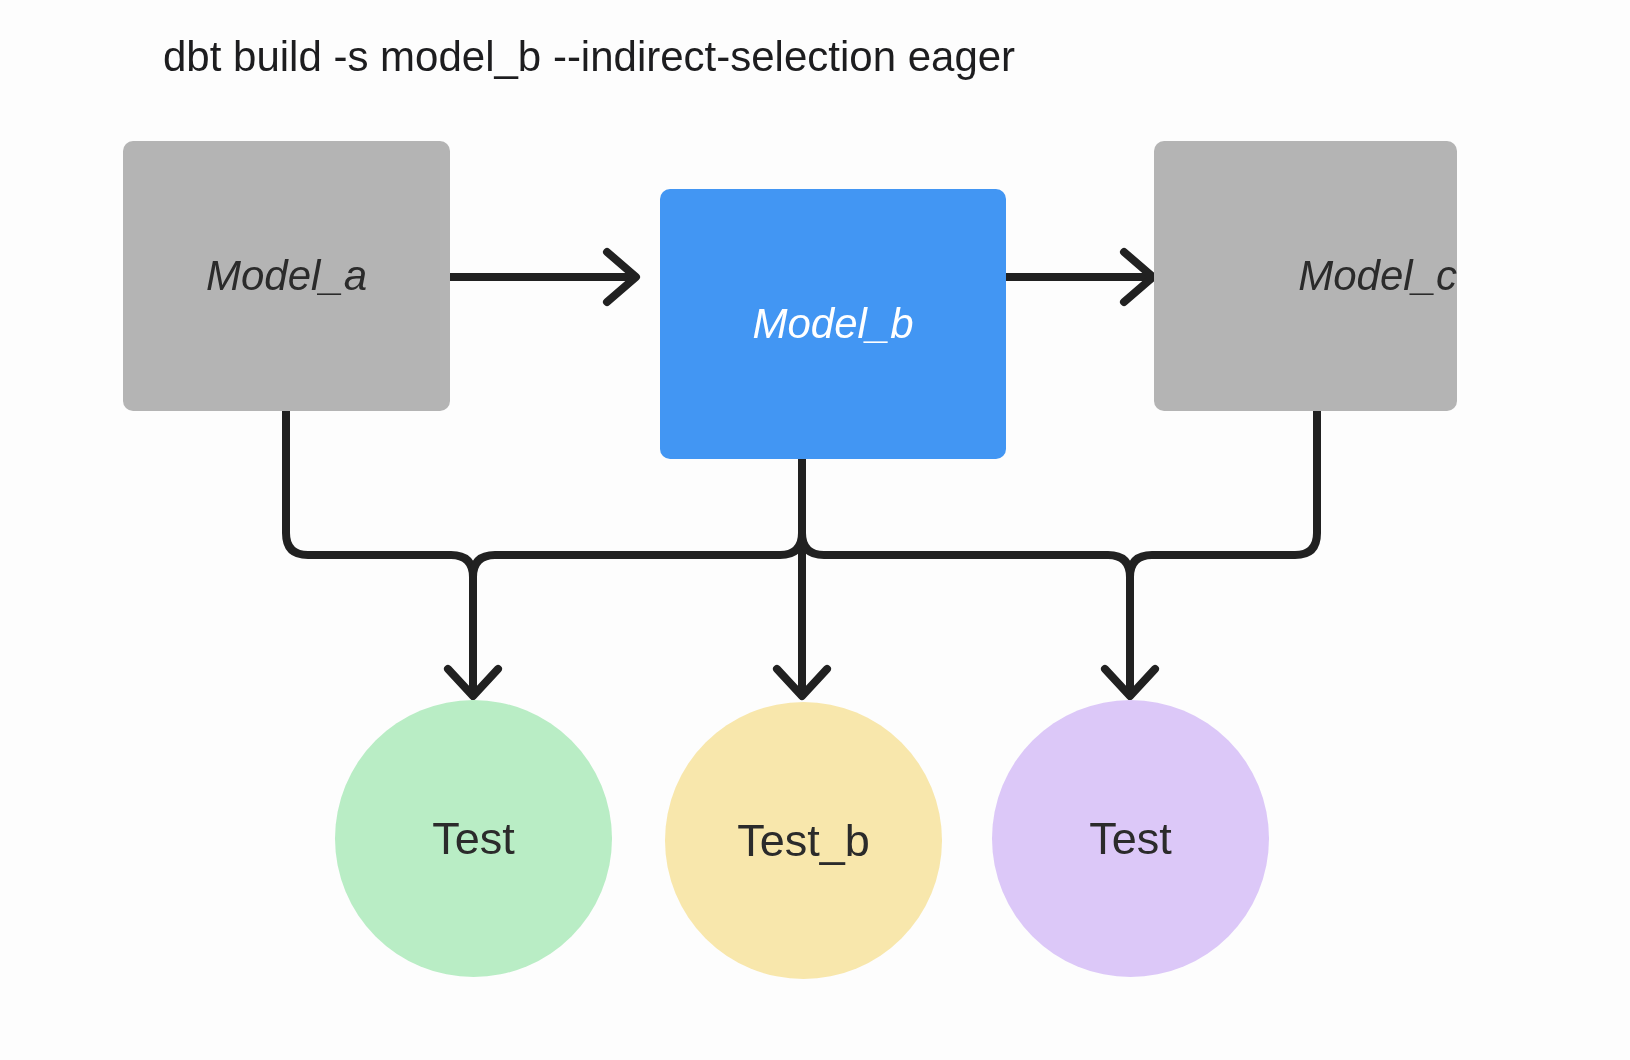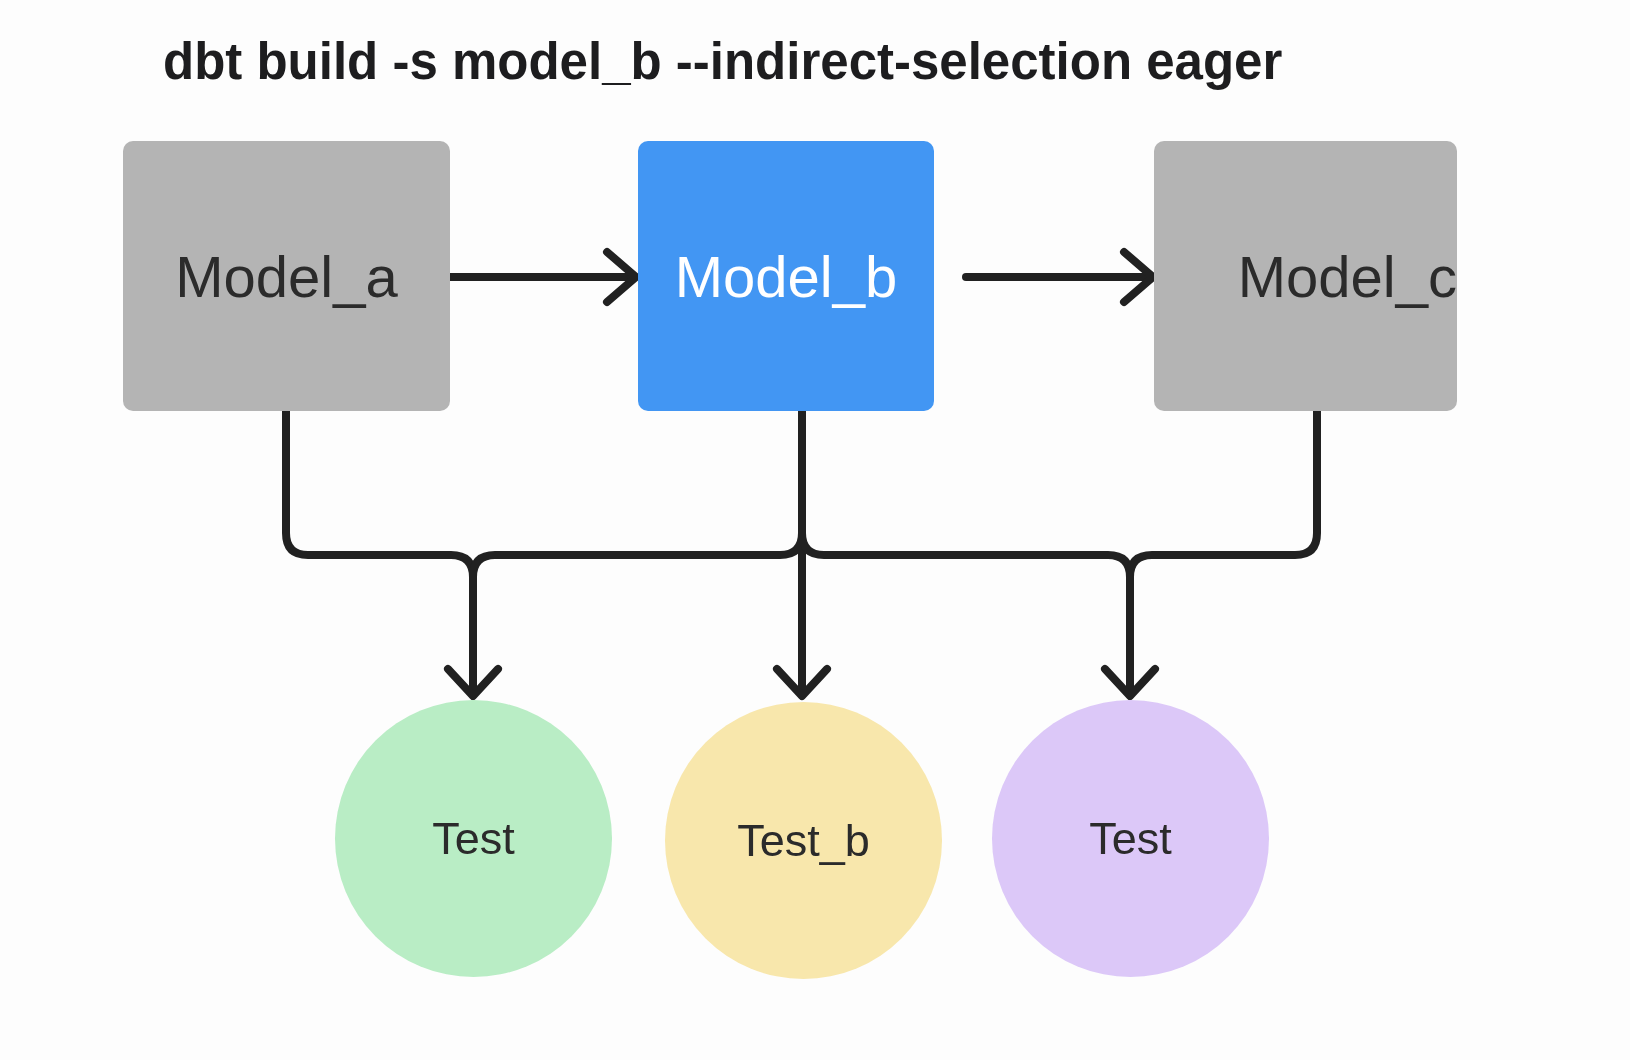--- a/index.html
+++ b/index.html
@@ -14,22 +14,22 @@
   }
   .canvas {
     position: relative;
     width: 1630px;
     height: 1060px;
   }
   .diagram-title {
     position: absolute;
     left: 163px;
     top: 34px;
-    font-size: 51px;
-    font-weight: 700;
+    font-size: 42px;
+    font-weight: 400;
     line-height: 1.1;
     letter-spacing: 0px;
     white-space: nowrap;
   }
   .connectors {
     position: absolute;
     left: 0;
     top: 0;
     width: 1630px;
     height: 1060px;
@@ -37,26 +37,27 @@
   .model-node {
     position: absolute;
     top: 141px;
     height: 270px;
     border-radius: 10px;
     display: flex;
     align-items: center;
     justify-content: center;
   }
   .model-label {
-    font-size: 58px;
+    font-size: 42px;
     font-weight: 500;
     white-space: nowrap;
+    font-style: italic;
   }
   #model-a { left: 123px; width: 327px; }
-  #model-b { left: 638px; width: 296px; }
+  #model-b { left: 660px; width: 346px; margin-top: 48px; }
   #model-c { left: 1154px; width: 303px; justify-content: flex-end; }
   .test-node {
     position: absolute;
     width: 277px;
     height: 277px;
     border-radius: 50%;
     display: flex;
     align-items: center;
     justify-content: center;
     text-align: center;

